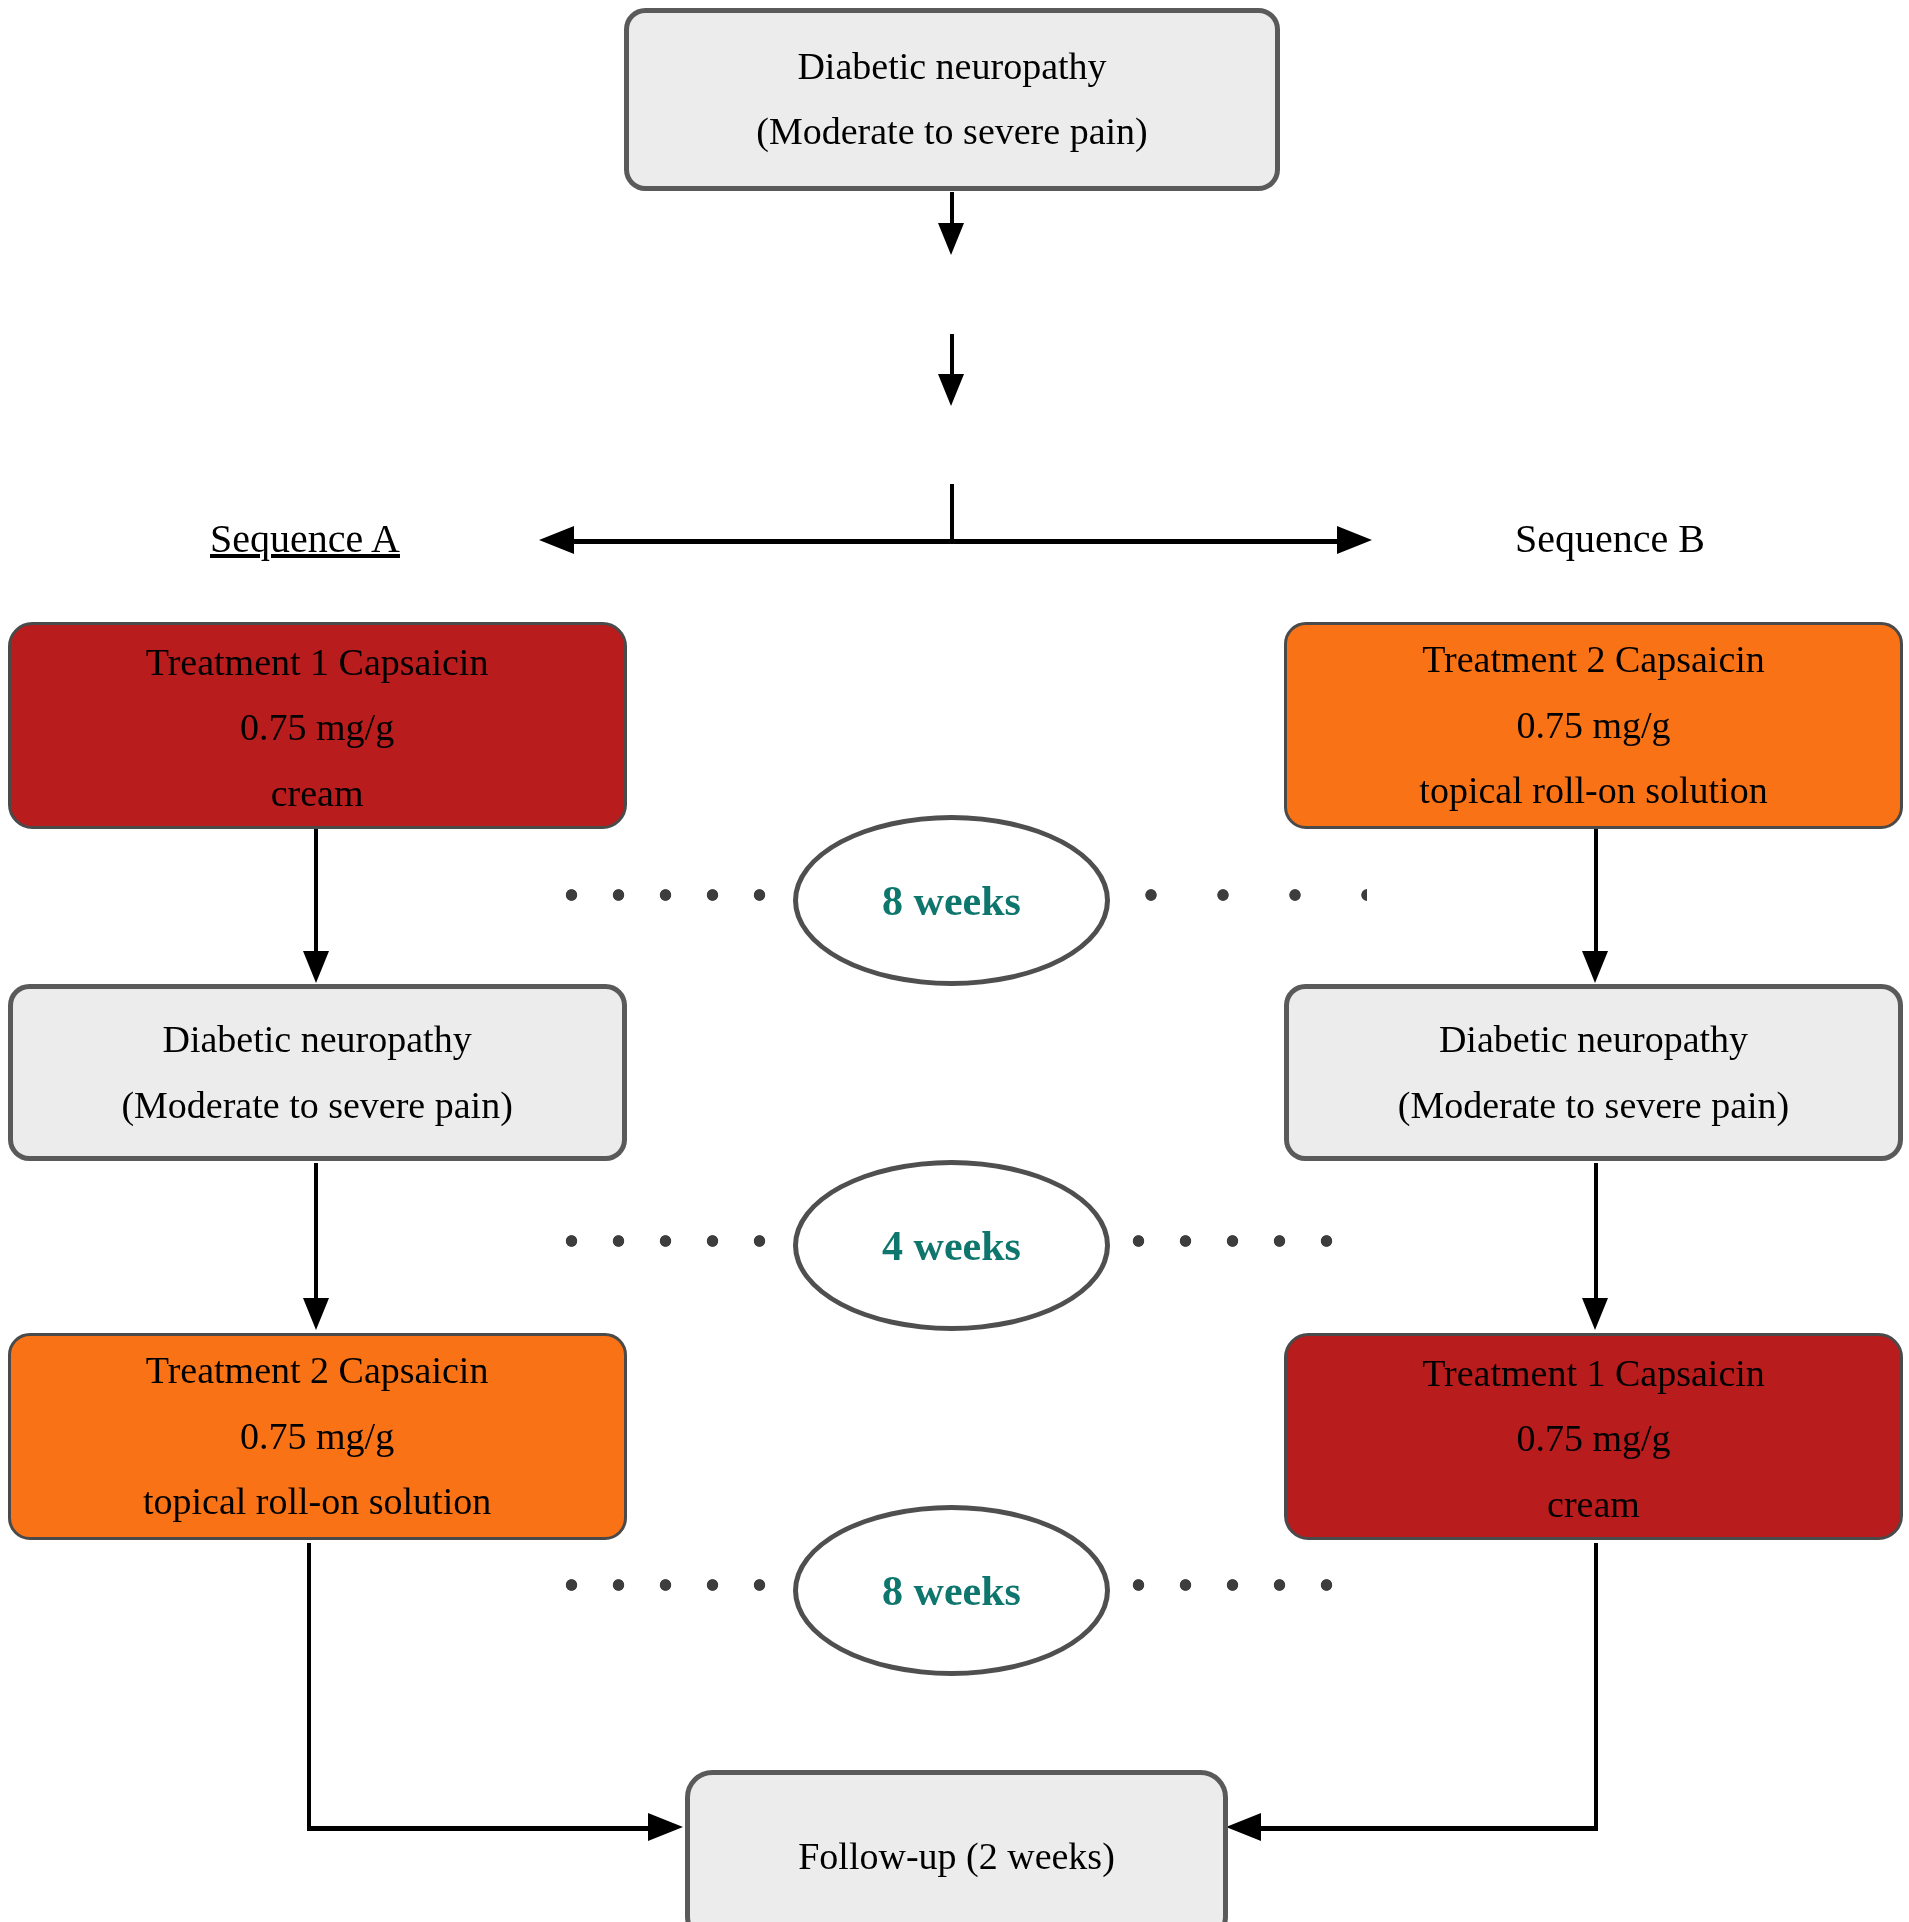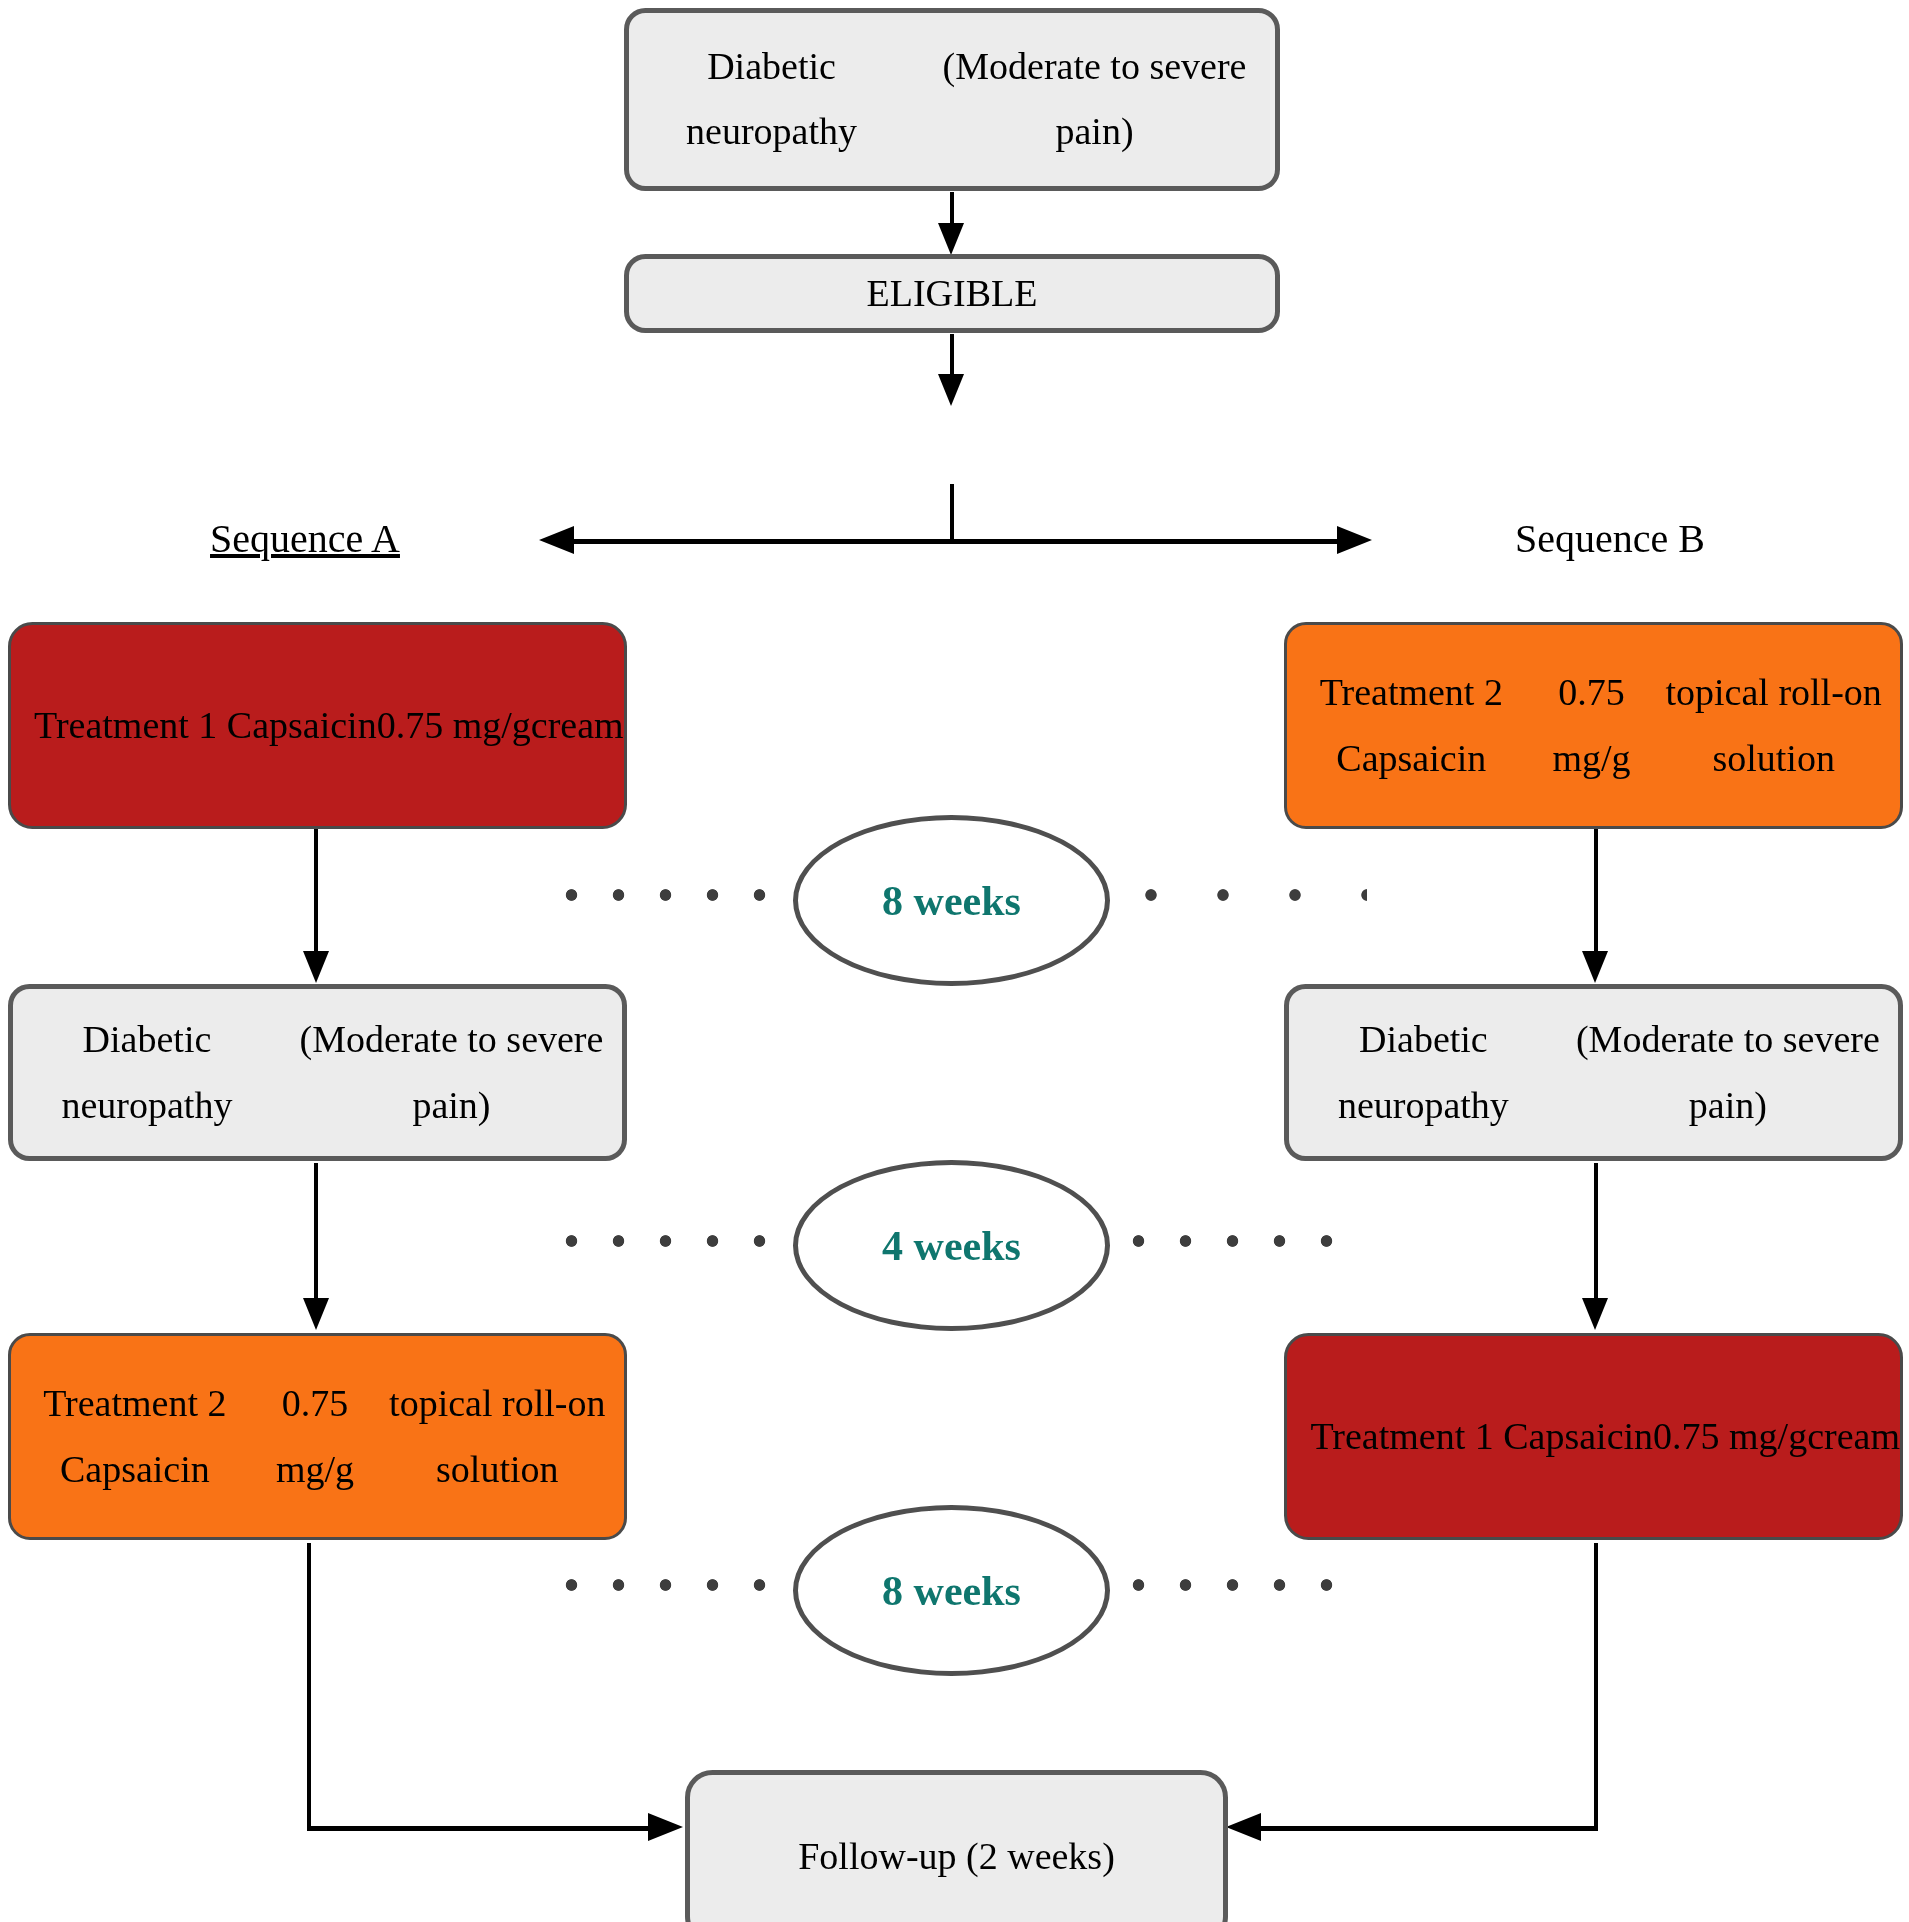--- a/index.html
+++ b/index.html
@@ -8,21 +8,21 @@
     width:1909px;
     height:1922px;
     background:#ffffff;
     font-family:"Liberation Serif", serif;
     overflow:hidden;
   }
   .box{
     position:absolute;
     box-sizing:border-box;
     display:flex;
-    flex-direction:row;
+    flex-direction:column;
     justify-content:center;
     align-items:center;
     text-align:center;
     font-size:38px;
     line-height:1.72;
     color:#000000;
   }
   .box-gray{
     background:#ececec;
     border:5.3px solid #5a5a5a;
@@ -95,23 +95,20 @@
 <div id="canvas">
 
   <div class="box box-gray" style="left:624px;top:7.6px;width:656px;height:183px;">
     <div>Diabetic neuropathy</div>
     <div>(Moderate to severe pain)</div>
   </div>
 
   <div class="vline" style="left:950px;top:192px;height:34px;"></div>
   <div class="arrow-down" style="left:938px;top:223px;"></div>
 
-  <div class="box box-gray" style="left:624px;top:254px;width:656px;height:79px;">
-    <div>ELIGIBLE</div>
-  </div>
 
   <div class="vline" style="left:950px;top:334px;height:42px;"></div>
   <div class="arrow-down" style="left:938px;top:374px;"></div>
 
 
   <div class="vline" style="left:950px;top:484px;height:56px;"></div>
 
   <div class="hline" style="left:571px;top:539px;width:769px;"></div>
   <div class="arrow-left" style="left:539px;top:526px;"></div>
   <div class="arrow-right" style="left:1337px;top:526px;"></div>

